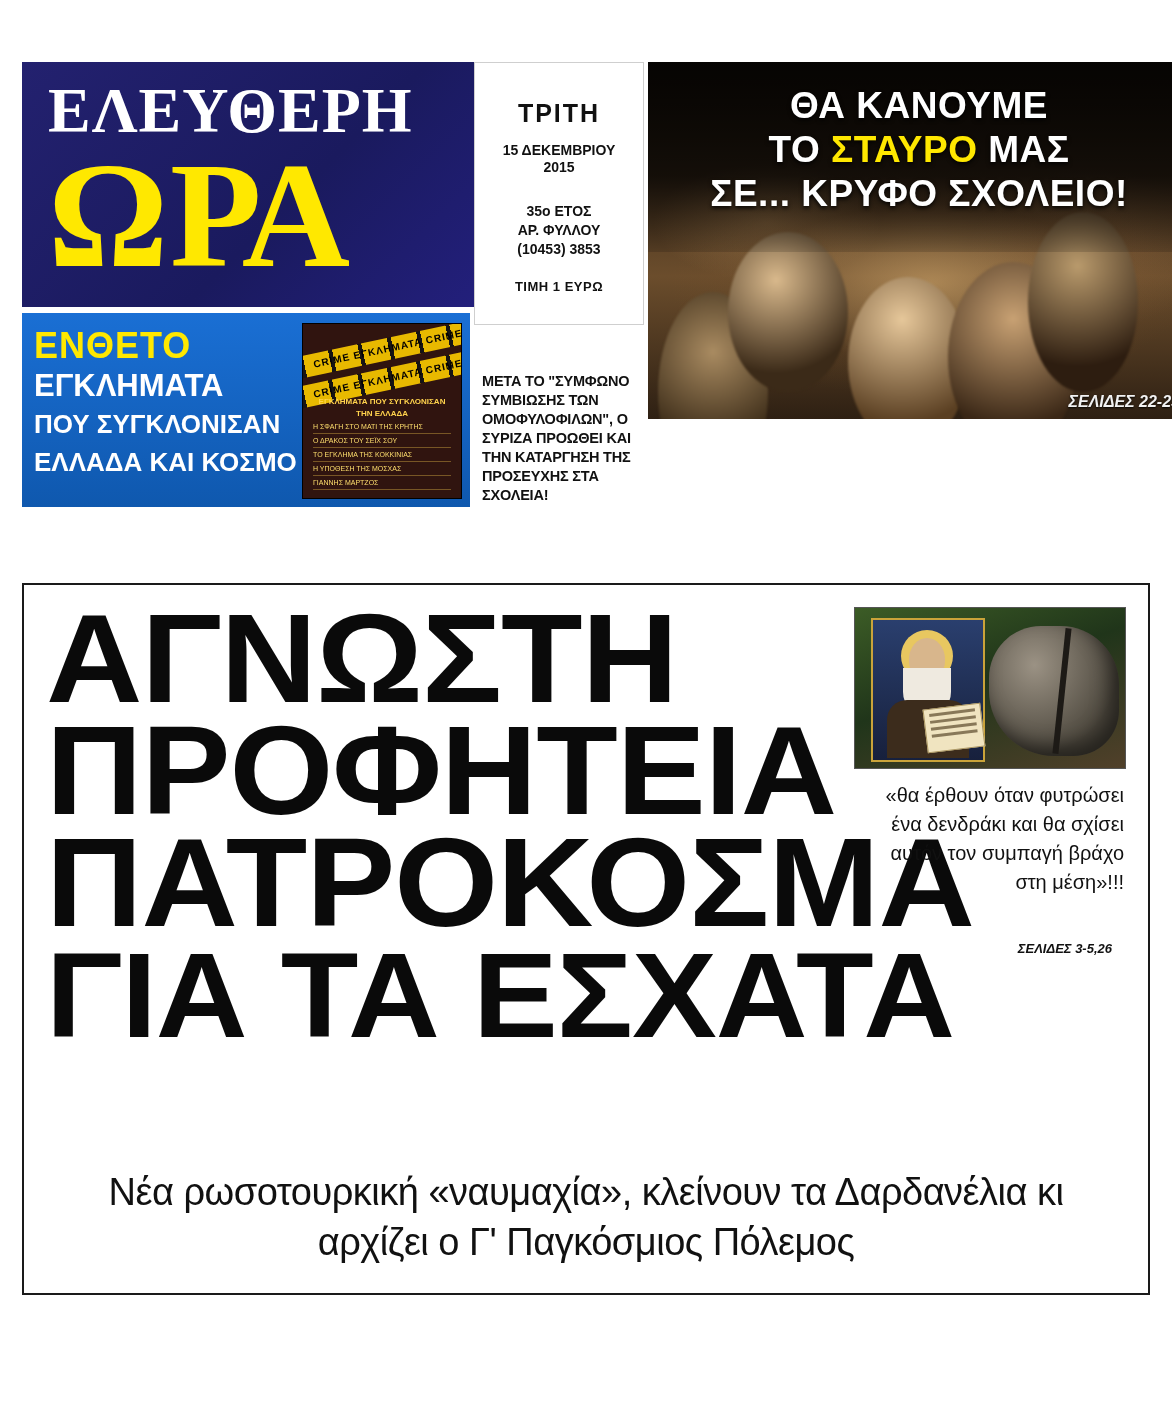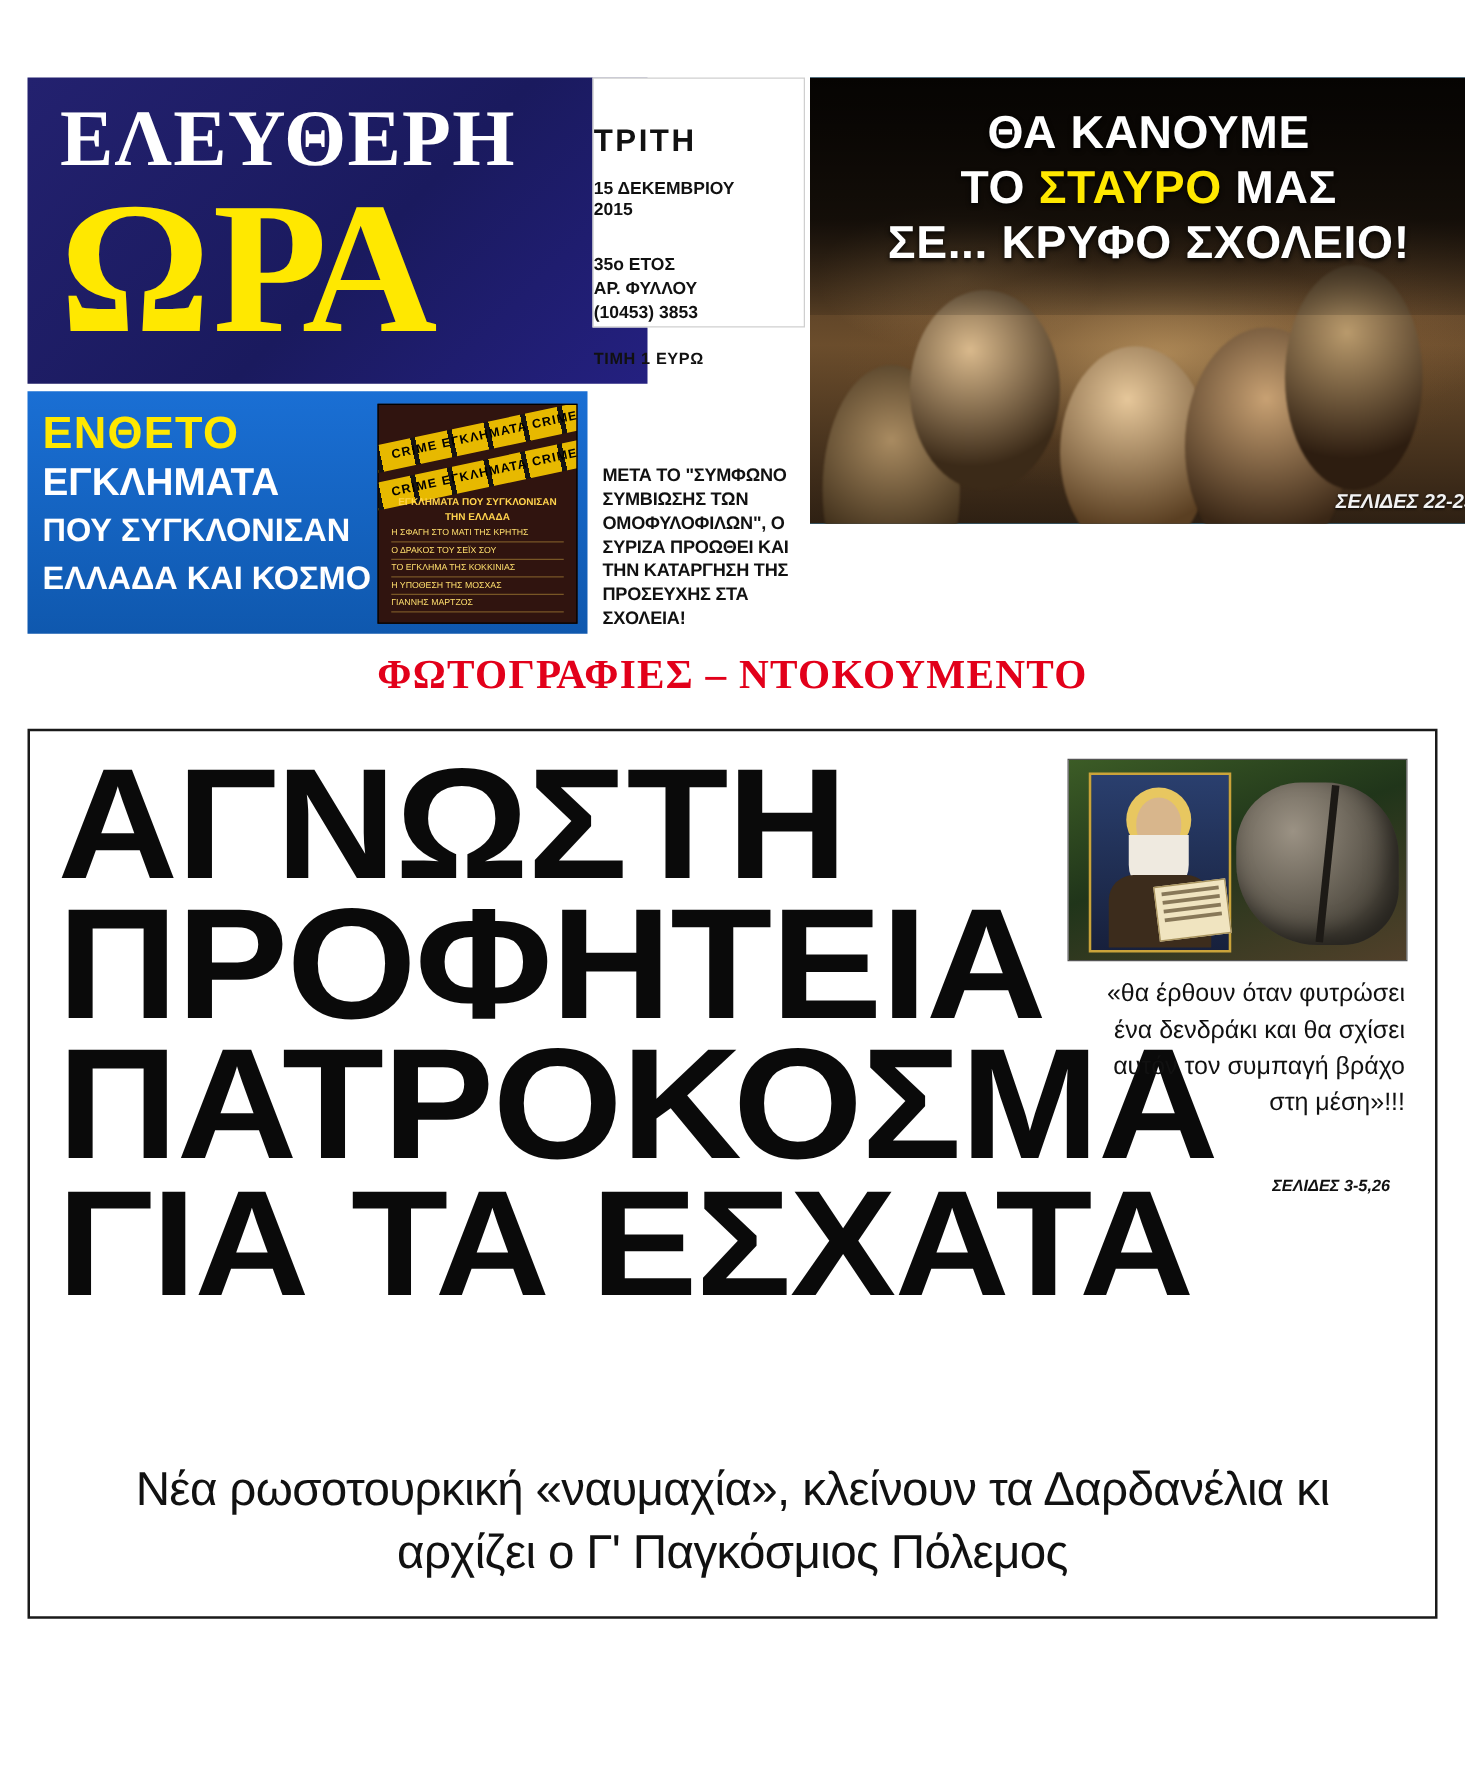--- a/index.html
+++ b/index.html
@@ -65,24 +65,25 @@
     font-family: "Liberation Serif", serif;
     white-space: nowrap;
   }
 
   
   .issue-box {
     position: absolute;
     left: 452px;
     top: 0;
     width: 170px;
-    height: 200px;
+    height: 263px;
     background: #ffffff;
     border: 1px solid #cfcfcf;
     box-sizing: border-box;
+    text-align: center;
     color: #111;
   }
   .issue-day {
     margin-top: 36px;
     font-size: 25px;
     font-weight: bold;
     letter-spacing: 2px;
   }
   .issue-date {
     margin-top: 14px;
@@ -495,21 +496,20 @@
           <div>Η ΥΠΟΘΕΣΗ ΤΗΣ ΜΟΣΧΑΣ</div>
           <div>ΓΙΑΝΝΗΣ ΜΑΡΤΖΟΣ</div>
         </div>
       </div>
     </div>
 
     <div class="lead-caption">ΜΕΤΑ ΤΟ "ΣΥΜΦΩΝΟ ΣΥΜΒΙΩΣΗΣ ΤΩΝ ΟΜΟΦΥΛΟΦΙΛΩΝ", Ο ΣΥΡΙΖΑ ΠΡΟΩΘΕΙ ΚΑΙ ΤΗΝ ΚΑΤΑΡΓΗΣΗ ΤΗΣ ΠΡΟΣΕΥΧΗΣ ΣΤΑ ΣΧΟΛΕΙΑ!</div>
 
   </div>
 
-  <div class="red-banner">ΦΩΤΟΓΡΑΦΙΕΣ – ΝΤΟΚΟΥΜΕΝΤΟ</div>
 
   <div class="main-box">
 
     <div class="main-headline">
       <span class="ml">ΑΓΝΩΣΤΗ</span>
       <span class="ml">ΠΡΟΦΗΤΕΙΑ</span>
       <span class="ml">ΠΑΤΡΟΚΟΣΜΑ</span>
       <span class="ml ml-4">ΓΙΑ ΤΑ ΕΣΧΑΤΑ</span>
     </div>
 

